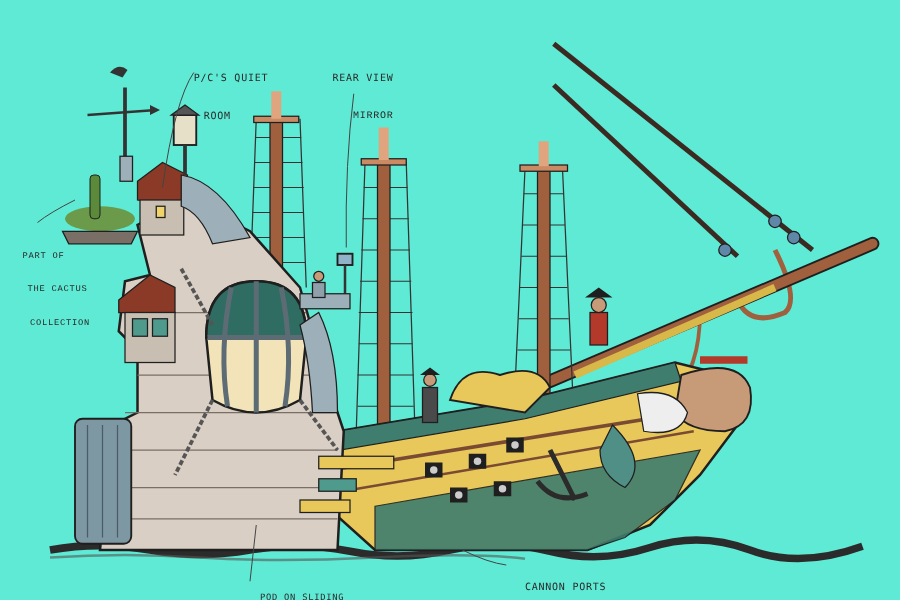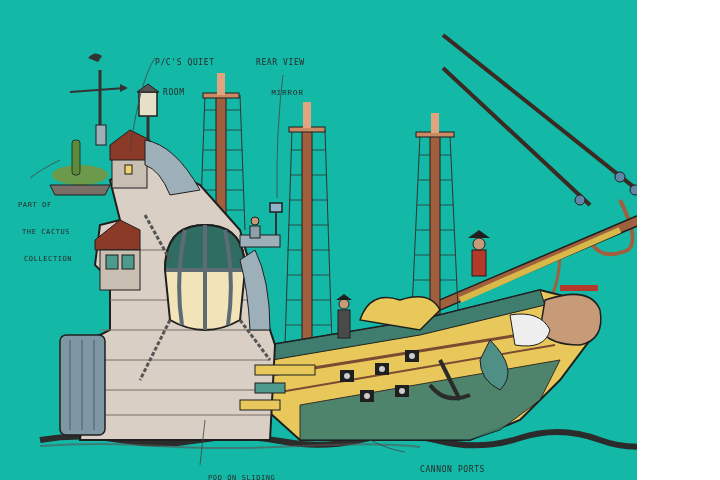--- a/index.html
+++ b/index.html
@@ -1,16 +1,16 @@
 <!DOCTYPE html>
 <html><head>
 <meta charset="utf-8">
 <style>
   html, body { margin: 0; padding: 0; background: #ffffff; }
-  #stage { position: relative; width: 637px; height: 480px; background: #14b8a6; overflow: hidden; }
+  #stage { position: relative; width: 720px; height: 480px; background: #5eead4; overflow: hidden; }
   svg#art { position: absolute; left: 0; top: 0; width: 720px; height: 480px; }
   .note {
     position: absolute;
     font-family: "DejaVu Sans Mono", monospace;
     font-size: 8px;
     letter-spacing: 0.6px;
     line-height: 10px;
     color: #2a2a2a;
     text-transform: uppercase;
     white-space: pre;
@@ -226,26 +226,26 @@
       <path d="M200 465 L205 420"></path>
       <path d="M405 452 Q390 450 370 440"></path>
     </g>
   </svg>
 
   <div class="note" style="left:155px; top:38px;">
     <span class="l2">P/C'S QUIET</span>
     <span class="l2" style="padding-left:8px;">ROOM</span>
   </div>
 
-  <div class="note" style="left:256px; top:38px; text-align:center;">
+  <div class="note" style="left:266px; top:38px; text-align:right;">
     <span class="l2">REAR VIEW</span>
     <span class="l2" style="padding-left:14px;font-family:Liberation Mono, monospace;">MIRROR</span>
   </div>
 
-  <div class="note" style="left:18px; top:183px; font-size:7px; line-height:9px;">
+  <div class="note" style="left:18px; top:183px; font-size:7px; line-height:9px;font-family:Liberation Mono, monospace;">
     <span class="l2">PART OF</span>
     <span class="l2" style="padding-left:4px;">THE CACTUS</span>
     <span class="l2" style="padding-left:6px;">COLLECTION</span>
   </div>
 
   <div class="note" style="left:208px; top:456px; font-size:7px; line-height:9px;">
     <span class="l2">POD ON SLIDING</span>
     
   </div>
 

